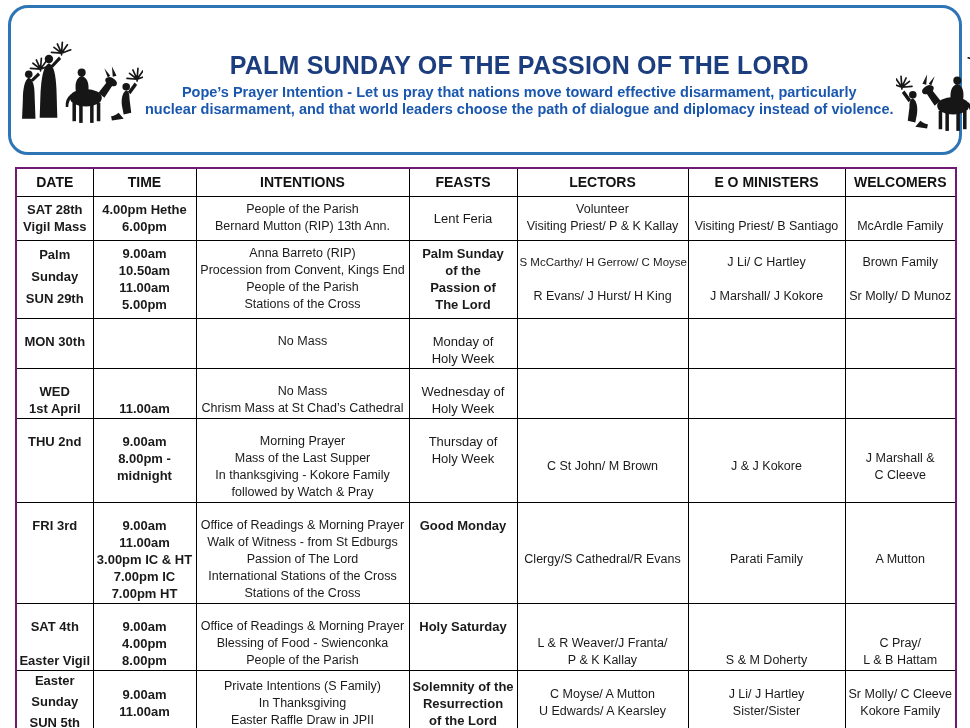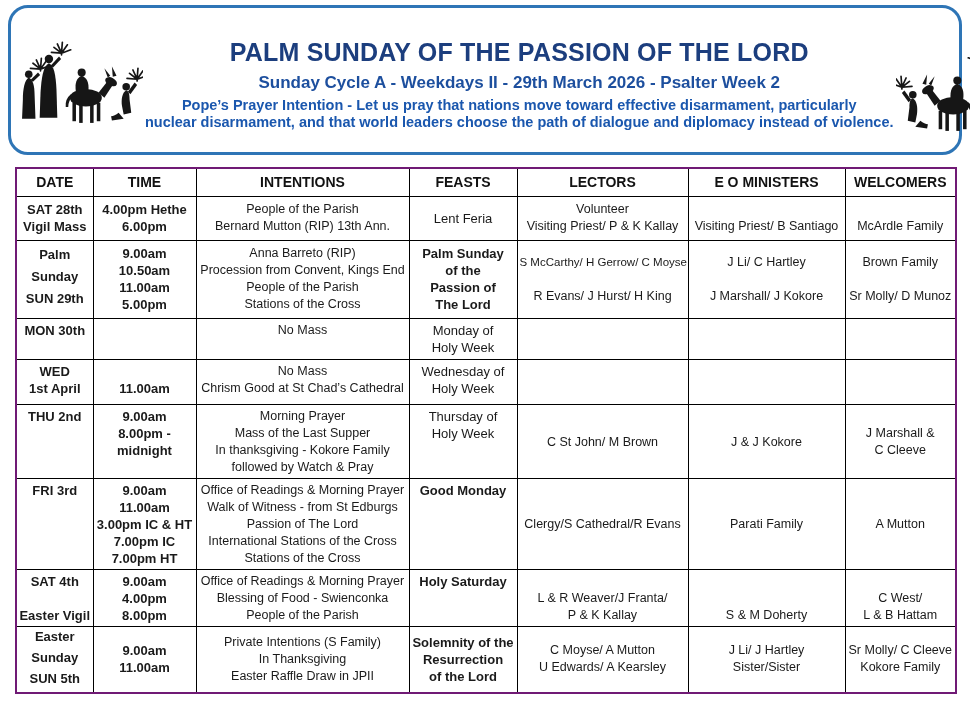--- a/index.html
+++ b/index.html
@@ -33,21 +33,21 @@
   td{ font-size:12.5px; line-height:17px; }
   td.date,td.time{ font-weight:bold; font-size:13px; }
   td.feasts{ font-size:13px;margin-left:8px; }
   tr.fb .feasts{ font-weight:bold; }
   [data-bind-lines] > div{ min-height:17px; white-space:nowrap; }
 
   tr.r0{ height:44px;padding-left:30px; } tr.r1{ height:78px; } tr.r2{ height:41px; }
   tr.r3{ height:44px; } tr.r4{ height:45px; } tr.r5{ height:74px; }
   tr.r6{ height:91px; } tr.r7{ height:57px; } tr.r8{ height:62px; }
 
-  tr.vt td{ vertical-align:top; padding-top:3px; }
+  tr.vt td{ vertical-align:top; padding-top:14px; }
   tr.r5 td.lectors, tr.r5 td.eo, tr.r5 td.welcomers,
   tr.r6 td.lectors, tr.r6 td.eo, tr.r6 td.welcomers{ vertical-align:middle; }
 
   tr.r1 td.date > div{ min-height:22px; }
   tr.r8 td.date > div{ min-height:21px; }
   tr.r1 td.lectors div:first-child{ font-size:11.5px; }
   td.lectors, td.eo{ font-size:12.5px;margin-left:29px; }
 </style>
 </head>
 <body>
@@ -81,21 +81,20 @@
       </g>
       <g stroke="#161616" stroke-width="2" fill="none" stroke-linecap="round">
         <path transform="translate(28,36)" d="M0 2 L0 -4 M0 0 L-9 -7 M0 0 L-5 -11 M0 0 L1 -13 M0 0 L7 -10 M0 0 L11 -4 M0 0 L-12 -1"></path>
         <path transform="translate(53,17)" d="M0 2 L0 -4 M0 0 L-9 -7 M0 0 L-5 -11 M0 0 L1 -13 M0 0 L7 -10 M0 0 L11 -4 M0 0 L-12 -1"></path>
         <path transform="translate(143,48)" d="M0 2 L0 -4 M0 0 L-9 -7 M0 0 L-5 -11 M0 0 L1 -13 M0 0 L7 -10 M0 0 L11 -4 M0 0 L-12 -1"></path>
       </g>
     </svg>
   </div>
   <div class="header-text">
     <div class="title" data-bind="header.title">PALM SUNDAY OF THE PASSION OF THE LORD</div>
-    <div class="sub1" data-bind="header.cycle_line">Sunday Cycle A  - Weekdays II - 29th March 2026 - Psalter Week 2</div>
     <div class="intent" data-bind-lines="header.intention_lines">
         <div>Pope’s Prayer Intention - Let us pray that nations move toward effective disarmament, particularly</div>
         <div>nuclear disarmament, and that world leaders choose the path of dialogue and diplomacy instead of violence.</div>
       </div>
   </div>
   <div class="img right">
     <svg viewBox="0 0 150 105">
       <g fill="#161616">
         <circle cx="14" cy="42" r="4.5"></circle>
         <path d="M14 46 C9 49 7 60 7 72 L6 95 L22 95 L21 68 C21 55 19 49 14 46 Z"></path>
@@ -240,21 +239,21 @@
       <td class="date" data-bind-lines="table.rows.4.date">
           <div>WED</div>
           <div>1st April</div>
         </td>
       <td class="time" data-bind-lines="table.rows.4.time">
           <div></div>
           <div>11.00am</div>
         </td>
       <td class="intentions" data-bind-lines="table.rows.4.intentions">
           <div>No Mass</div>
-          <div>Chrism Good at St Chad’s Cathedral</div>
+          <div>Chrism Mass at St Chad’s Cathedral</div>
         </td>
       <td class="feasts" data-bind-lines="table.rows.4.feasts">
           <div>Wednesday of</div>
           <div>Holy Week</div>
         </td>
       <td class="lectors" data-bind-lines="table.rows.4.lectors"></td>
       <td class="eo" data-bind-lines="table.rows.4.eo"></td>
       <td class="welcomers" data-bind-lines="table.rows.4.welcomers"></td>
     </tr>
     <tr class="r5 vt">
@@ -342,21 +341,21 @@
           <div>L &amp; R Weaver/J Franta/</div>
           <div>P &amp; K Kallay</div>
         </td>
       <td class="eo" data-bind-lines="table.rows.7.eo">
           <div></div>
           <div></div>
           <div>S &amp; M Doherty</div>
         </td>
       <td class="welcomers" data-bind-lines="table.rows.7.welcomers">
           <div></div>
-          <div>C West/</div>
+          <div>C Pray/</div>
           <div>L &amp; B Hattam</div>
         </td>
     </tr>
     <tr class="r8 fb">
       <td class="date" data-bind-lines="table.rows.8.date">
           <div>Easter</div>
           <div>Sunday</div>
           <div>SUN 5th</div>
         </td>
       <td class="time" data-bind-lines="table.rows.8.time">

